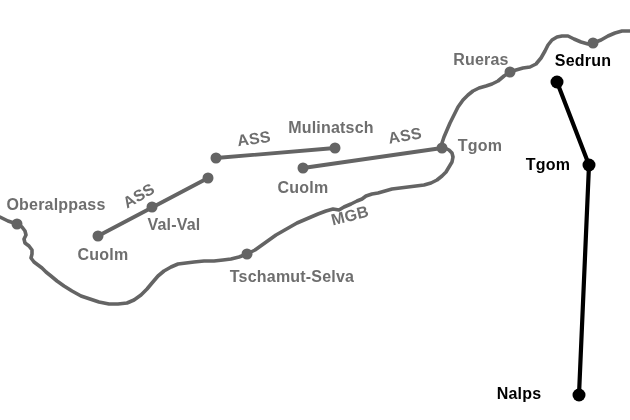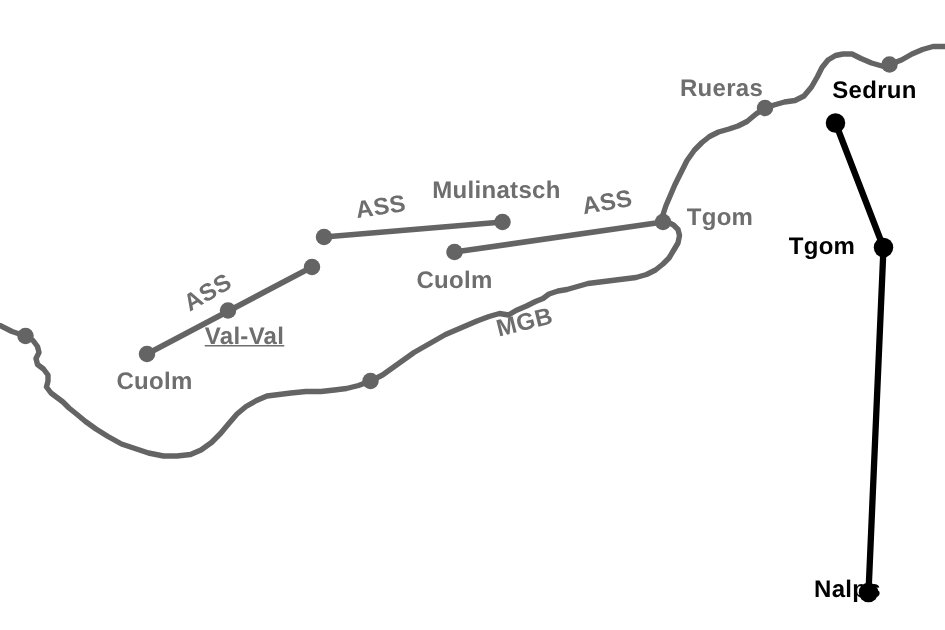--- a/index.html
+++ b/index.html
@@ -83,29 +83,31 @@
     <circle class="gray-fill" cx="442" cy="148" r="5.5"></circle>
     <circle class="gray-fill" cx="510" cy="72" r="5.5"></circle>
     <circle class="gray-fill" cx="593" cy="43" r="5.5"></circle>
     <circle class="gray-fill" cx="247" cy="254" r="5.5"></circle>
 
     <circle class="black-fill" cx="557" cy="82" r="6.5"></circle>
     <circle class="black-fill" cx="589" cy="165" r="6.5"></circle>
     <circle class="black-fill" cx="579" cy="395" r="6.5"></circle>
   </svg>
 
+  <div class="lbl gray" style="left:56px;  top:205px;">Oberalppass</div>
   <div class="lbl gray" style="left:103px; top:255px;">Cuolm</div>
-  <div class="lbl gray" style="left:163px; top:225px;text-decoration:underline;">Val-Val</div>
+  <div class="lbl gray" style="left:174px; top:225px;">Val-Val</div>
   <div class="lbl gray" style="left:331px; top:128px;">Mulinatsch</div>
   <div class="lbl gray" style="left:303px; top:188px;">Cuolm</div>
   <div class="lbl gray" style="left:480px; top:146px;">Tgom</div>
   <div class="lbl gray" style="left:481px; top:60px;">Rueras</div>
+  <div class="lbl gray" style="left:292px; top:277px;">Tschamut-Selva</div>
 
   <div class="lbl black" style="left:583px; top:61px;">Sedrun</div>
   <div class="lbl black" style="left:548px; top:165px;">Tgom</div>
-  <div class="lbl black" style="left:565px; top:394px;">Nalps</div>
+  <div class="lbl black" style="left:519px; top:394px;">Nalps</div>
 
   <div class="lbl gray rot-30" style="left:139px; top:196px;">ASS</div>
   <div class="lbl gray rot-8" style="left:254px; top:139px;">ASS</div>
   <div class="lbl gray rot-10" style="left:405px; top:136px;">ASS</div>
   <div class="lbl gray rot-14" style="left:350px; top:216px;">MGB</div>
 
 </div>
 
 </body></html>

